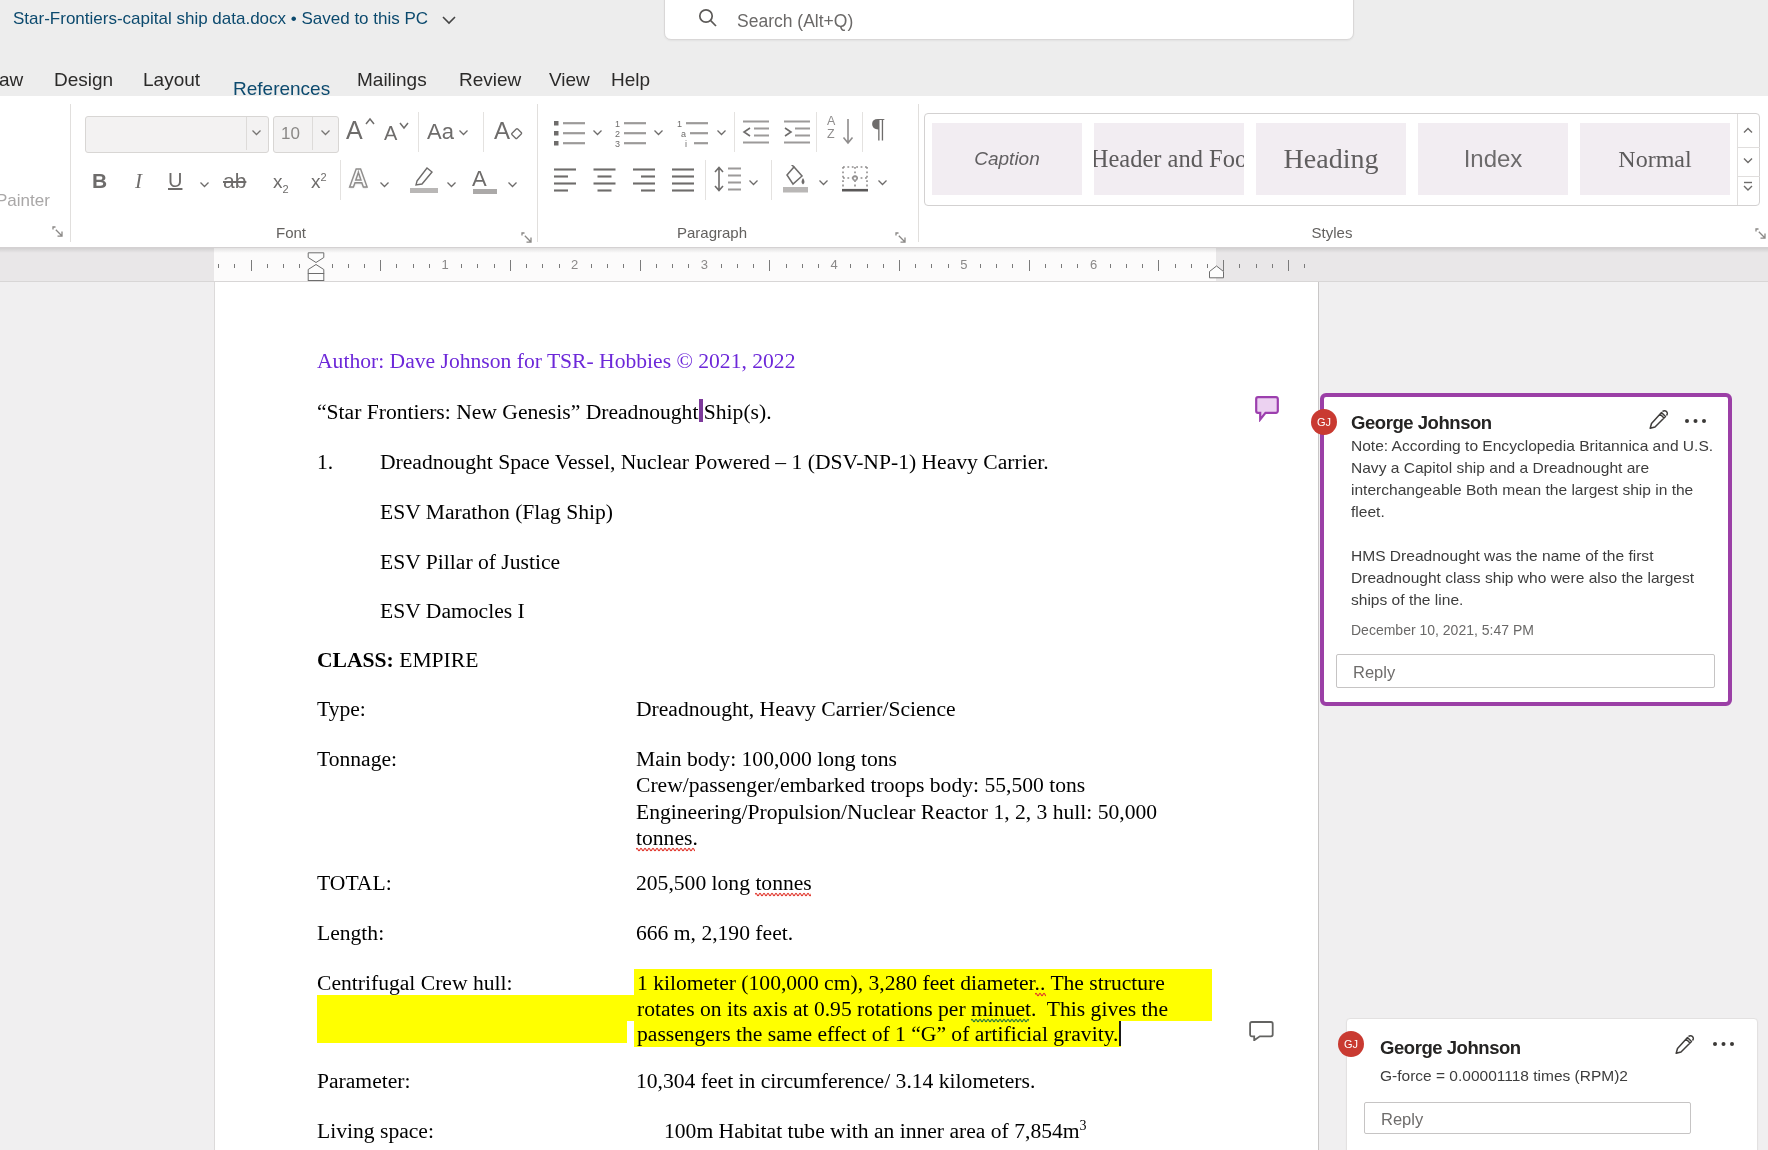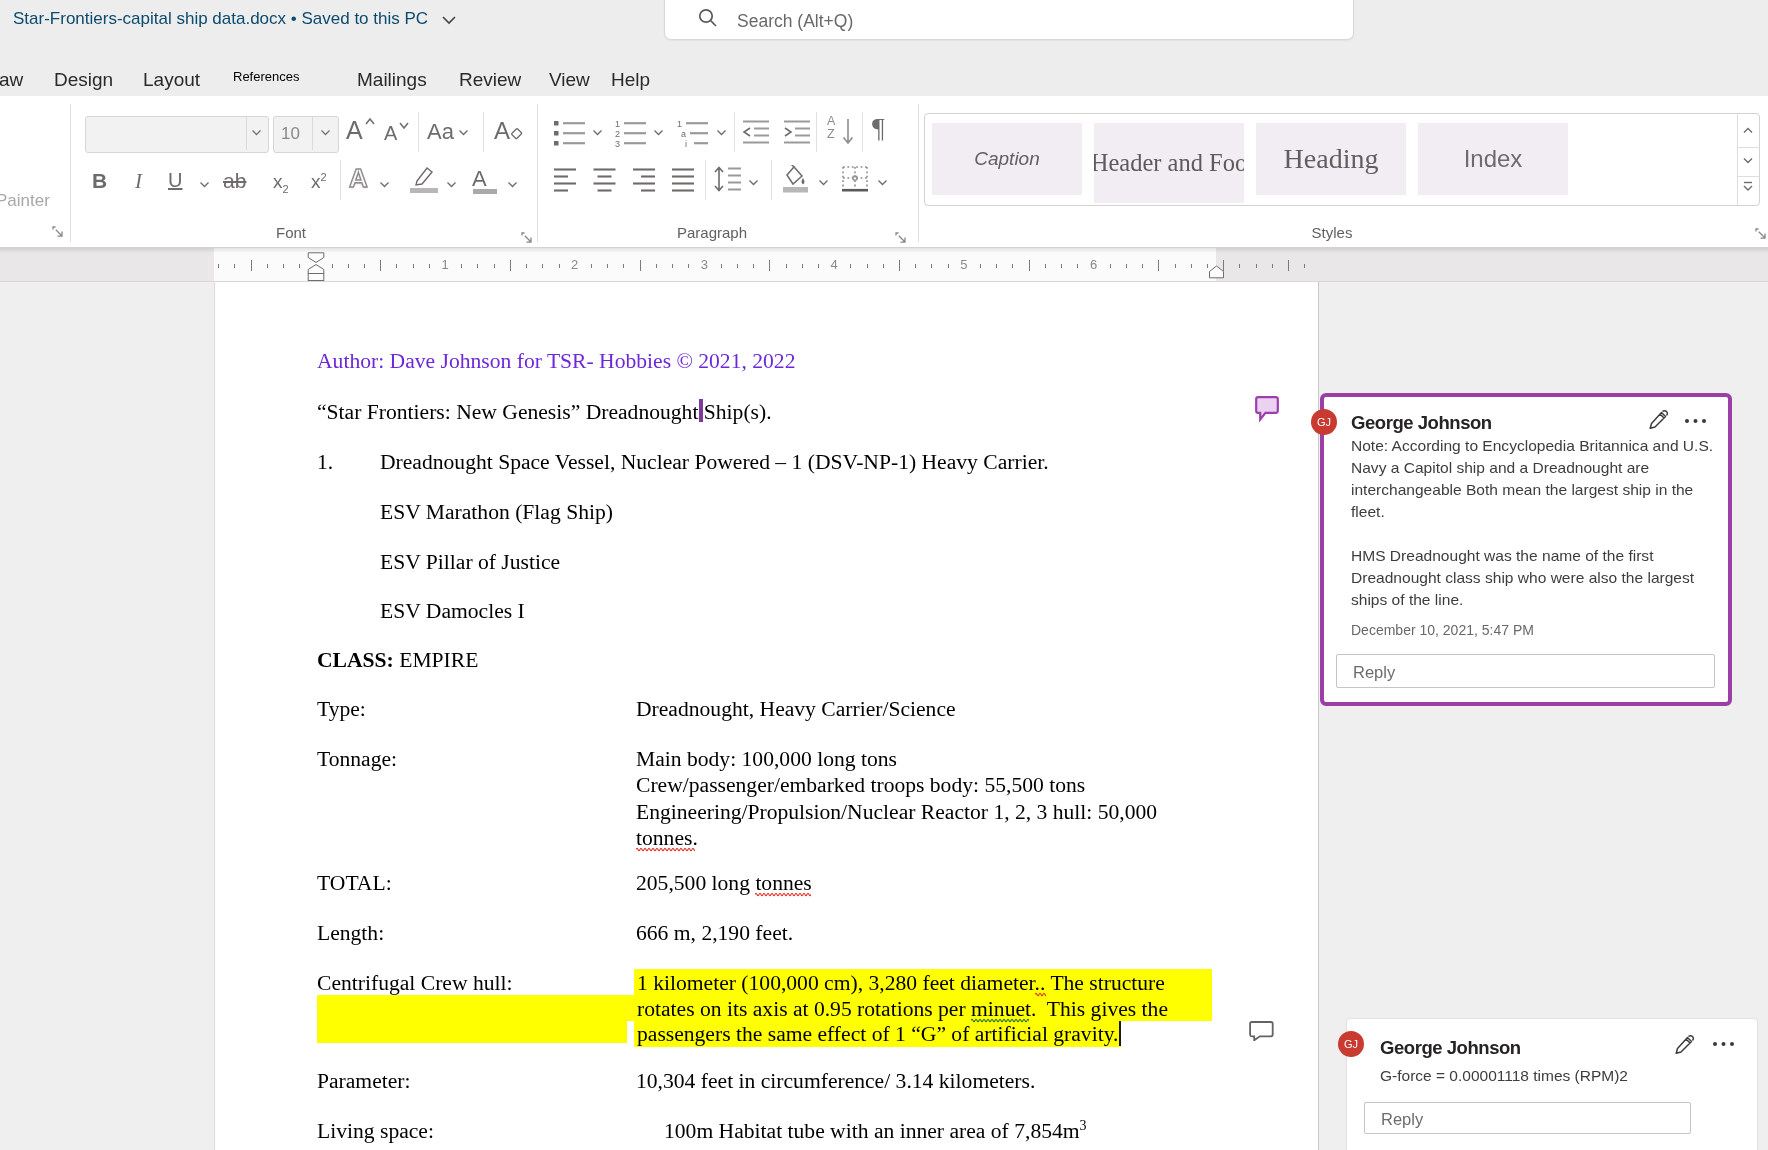--- a/index.html
+++ b/index.html
@@ -20,21 +20,21 @@
     </svg>
 <div class="abs" style="left:664px;top:-6px;width:688px;height:44px;background:#fff;border:1px solid #d9d7d7;border-radius:0 0 7px 7px;box-shadow:0 1px 2px rgba(0,0,0,0.05)"></div>
 <svg class="abs" style="left:697px;top:7px" width="22" height="22" viewBox="0 0 22 22">
       <circle cx="9" cy="9" r="6.2" fill="none" stroke="#5c5a58" stroke-width="1.7"></circle>
       <path d="M13.7,13.7 L19,19" stroke="#5c5a58" stroke-width="1.7"></path>
     </svg>
 <div class="abs" style="left:737px;top:11px;font-size:17.5px;color:#6b6968;">Search (Alt+Q)</div>
 <div class="abs" style="left:-21px;top:69px;font-size:19px;color:#2b2a29;">Draw</div>
 <div class="abs" style="left:54px;top:69px;font-size:19px;color:#2b2a29;">Design</div>
 <div class="abs" style="left:143px;top:69px;font-size:19px;color:#2b2a29;">Layout</div>
-<div class="abs" style="left:233px;top:69px;font-size:13px;color:#000000;">References</div>
+<div class="abs" style="left:233px;top:78px;font-size:19px;color:#0c4a6e;">References</div>
 <div class="abs" style="left:357px;top:69px;font-size:19px;color:#2b2a29;">Mailings</div>
 <div class="abs" style="left:459px;top:69px;font-size:19px;color:#2b2a29;">Review</div>
 <div class="abs" style="left:549px;top:69px;font-size:19px;color:#2b2a29;">View</div>
 <div class="abs" style="left:611px;top:69px;font-size:19px;color:#2b2a29;">Help</div>
 
 <div class="abs" style="left:0;top:96px;width:1768px;height:152px;background:#fff;"></div>
 <div class="abs" style="left:0;top:247px;width:1768px;height:1px;background:#d4d1d2;"></div>
 <div class="seph" style="left:70px;"></div>
 <div class="seph" style="left:537px;"></div>
 <div class="seph" style="left:918px;"></div>
@@ -211,28 +211,31 @@
 <circle cx="13" cy="12" r="2.2" fill="none" stroke="#8f8d8d" stroke-width="1.3"></circle>
 <path d="M0,24.2 H26" stroke="#5a5858" stroke-width="2.6"></path>
     </svg>
     <svg class="abs" style="left:877px;top:179px" width="11" height="8" viewBox="0 0 11 8">
       <path d="M1.5,1.5 L5.5,5.5 L9.5,1.5" fill="none" stroke="#6e6c6b" stroke-width="1.3"></path>
     </svg>
     <div class="abs" style="left:924px;top:113px;width:836px;height:93px;background:#fff;border:1px solid #d3d1d1;border-radius:4px;box-sizing:border-box;"></div>
     <div class="abs" style="left:932px;top:123px;width:150px;height:72px;background:#f2edf2;overflow:hidden;display:flex;align-items:center;justify-content:center;">
       <span style="font-style:italic;font-size:19px;color:#615f61;font-family:'Liberation Sans',sans-serif;white-space:nowrap;">Caption</span>
     </div>
-<div class="abs" style="left:1094px;top:123px;width:150px;height:80px;background:#f2edf2;overflow:hidden;display:flex;align-items:center;justify-content:center;">
+<div class="abs" style="left:1094px;top:123px;width:150px;height:72px;background:#f2edf2;overflow:hidden;display:flex;align-items:center;justify-content:center;">
       <span style="font-size:24.5px;color:#5c5a5b;font-family:'Liberation Serif',serif;white-space:nowrap;">Header and Foo</span>
     </div>
 <div class="abs" style="left:1256px;top:123px;width:150px;height:72px;background:#f2edf2;overflow:hidden;display:flex;align-items:center;justify-content:center;">
       <span style="font-size:28px;color:#605e5f;font-family:'Liberation Serif',serif;white-space:nowrap;">Heading</span>
     </div>
 <div class="abs" style="left:1418px;top:123px;width:150px;height:72px;background:#f2edf2;overflow:hidden;display:flex;align-items:center;justify-content:center;">
       <span style="font-size:24px;color:#6d6b6c;font-family:'Liberation Sans',sans-serif;white-space:nowrap;">Index</span>
+    </div>
+<div class="abs" style="left:1580px;top:123px;width:150px;height:72px;background:#f2edf2;overflow:hidden;display:flex;align-items:center;justify-content:center;">
+      <span style="font-size:24px;color:#5d5b5c;font-family:'Liberation Serif',serif;white-space:nowrap;">Normal</span>
     </div>
 <div class="abs" style="left:1737px;top:114px;width:1px;height:91px;background:#e0dedd;"></div>
     <div class="abs" style="left:1738px;top:146.5px;width:22px;height:1px;background:#e0dedd;"></div>
     <div class="abs" style="left:1738px;top:175.8px;width:22px;height:1px;background:#e0dedd;"></div>
     <svg class="abs" style="left:1742px;top:126px" width="12" height="9" viewBox="0 0 12 9">
       <path d="M2,6.5 L6,2.5 L10,6.5" fill="none" stroke="#6e6c6b" stroke-width="1.4"></path>
     </svg>
     <svg class="abs" style="left:1742px;top:156px" width="12" height="9" viewBox="0 0 12 9">
       <path d="M2,2.5 L6,6.5 L10,2.5" fill="none" stroke="#6e6c6b" stroke-width="1.4"></path>
     </svg>

